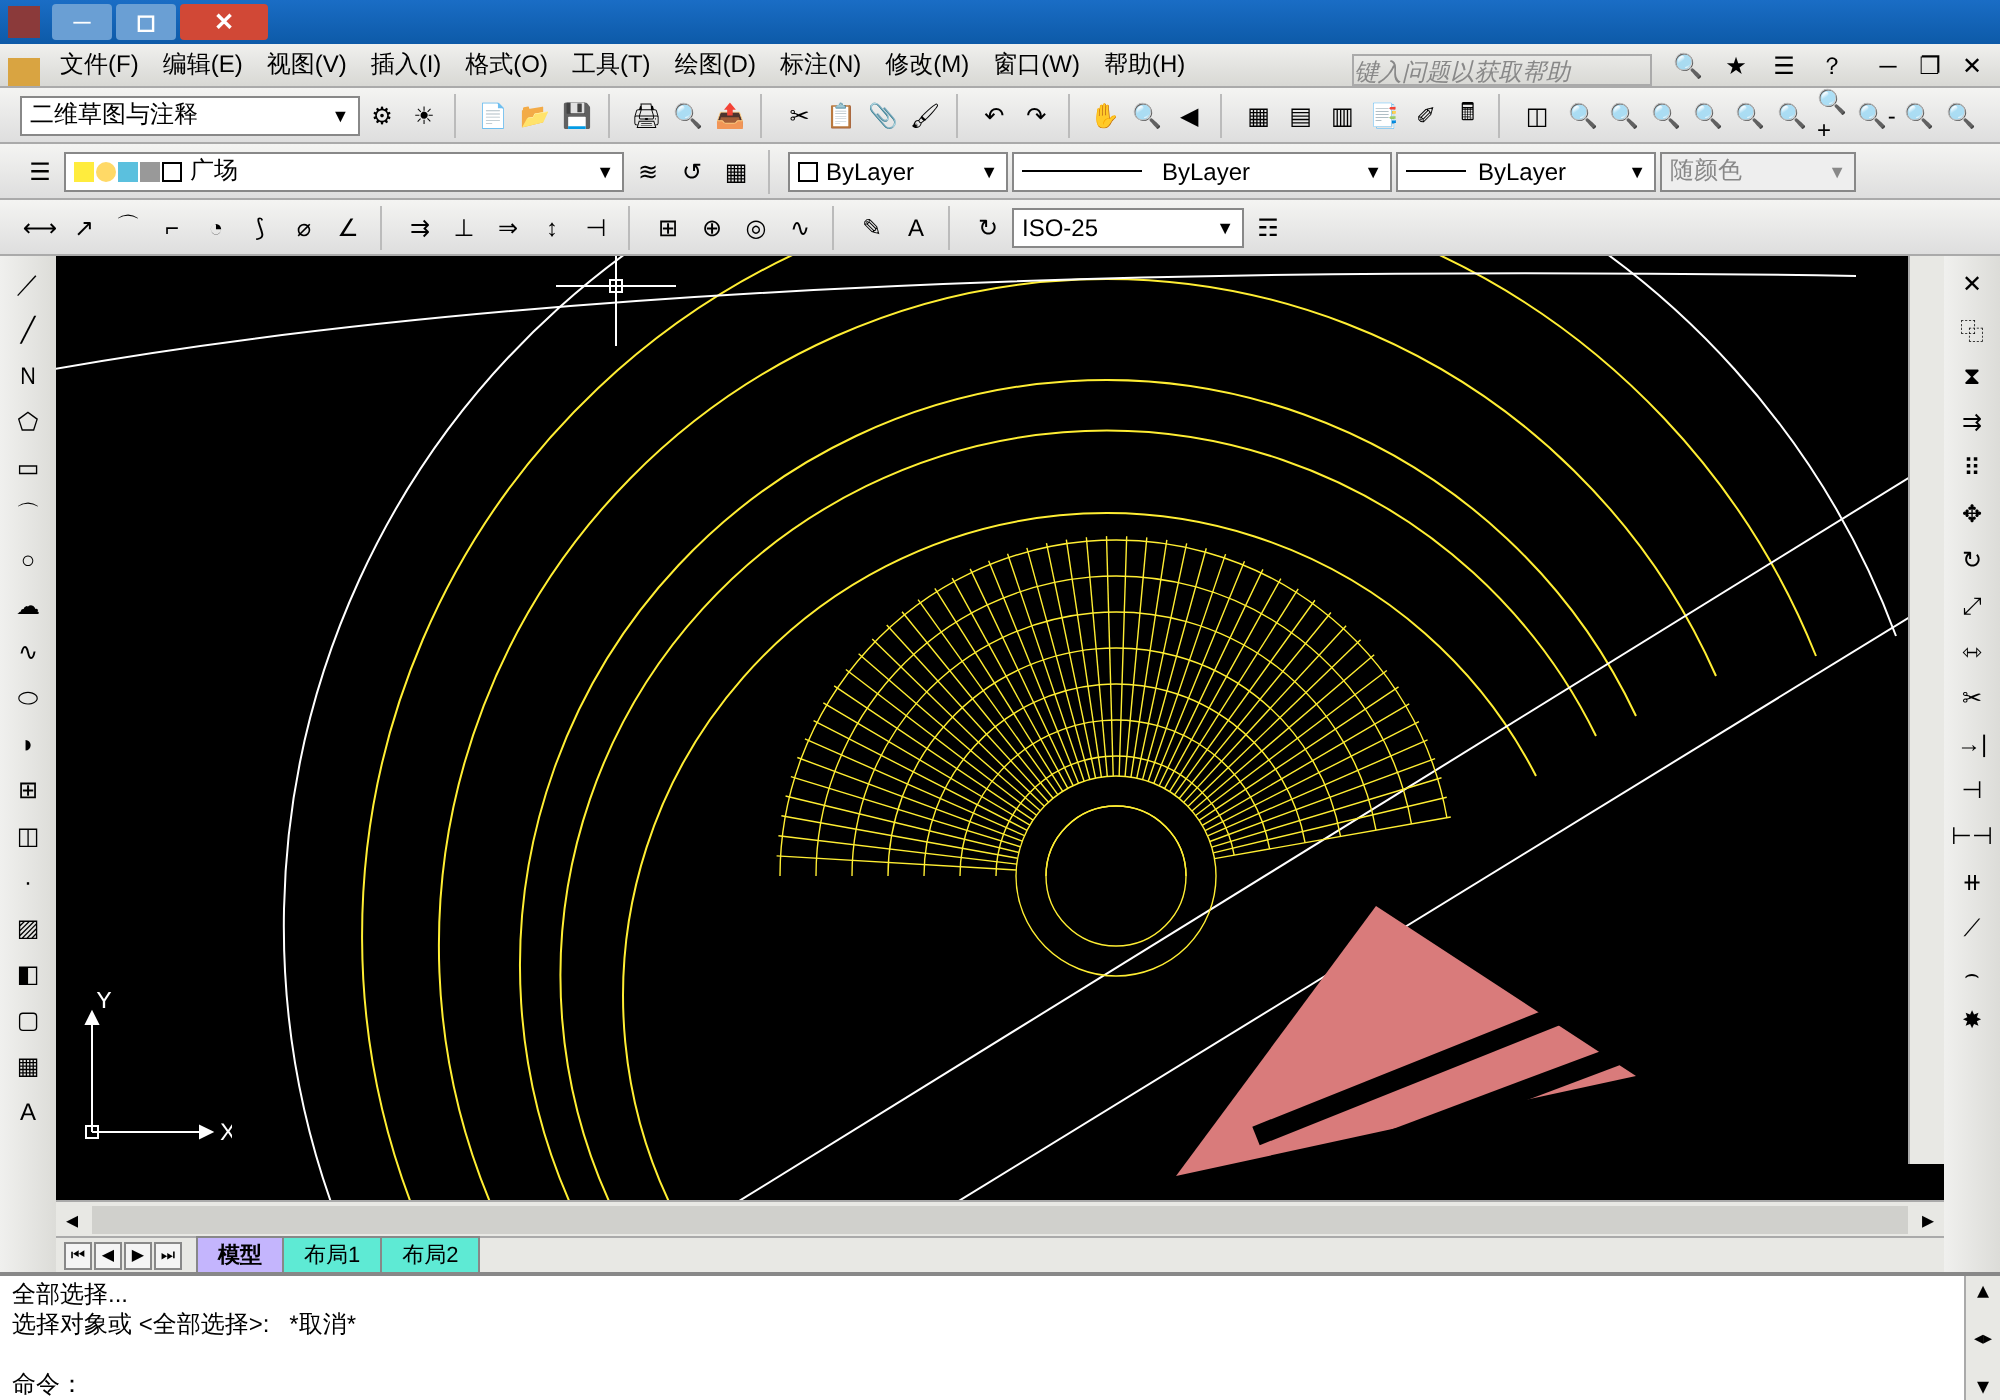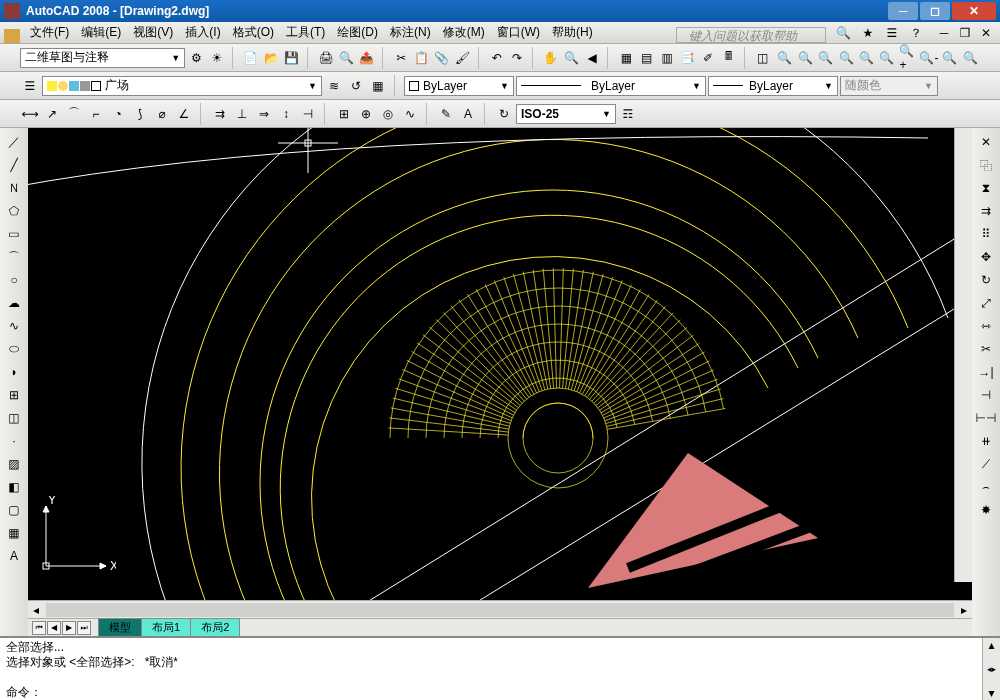--- a/index.html
+++ b/index.html
@@ -8,51 +8,50 @@
 .titlebar .icon { width: 16px; height: 16px; background: #8b3a3a; margin-right: 6px; }
 .titlebar .title { flex: 1; font-weight: bold; }
 .winbtns { display: flex; gap: 2px; }
 .winbtn { width: 30px; height: 18px; display: flex; align-items: center; justify-content: center; color: #fff; font-weight: bold; border-radius: 2px; cursor: pointer; }
 .winbtn.min, .winbtn.max { background: #6a9fd4; }
 .winbtn.close { background: #d14836; width: 44px; }
 .menubar { height: 22px; background: linear-gradient(to bottom, #f0f0ee, #d8d8d4); display: flex; align-items: flex-end; border-bottom: 1px solid #aaa; padding-left: 4px; }
 .menubar .docicon { width: 16px; height: 14px; background: #d9a441; margin-right: 4px; }
 .menubar .menuitem { padding: 2px 6px; cursor: pointer; }
 .menubar .spacer { flex: 1; }
-.menubar .search { width: 150px; height: 16px; border: 1px solid #aaa; color: #888; font-style: italic; padding: 0 12px; }
+.menubar .search { width: 150px; height: 16px; border: 1px solid #aaa; color: #888; font-style: italic; padding: 0 0; }
 .menubar .endicons { display: flex; gap: 4px; padding: 0 8px; }
-.toolbar { height: 28px; background: linear-gradient(to bottom, #f4f4f2, #dedede); border-bottom: 1px solid #aaa; display: flex; align-items: center; padding: 0 20px; gap: 2px; }
+.toolbar { height: 28px; background: linear-gradient(to bottom, #f4f4f2, #dedede); border-bottom: 1px solid #aaa; display: flex; align-items: center; padding: 0 10px; gap: 2px; }
 .toolbar .sep { width: 4px; height: 22px; border-left: 1px solid #bbb; margin: 0 4px; }
 .tbtn { width: 20px; height: 20px; display: flex; align-items: center; justify-content: center; cursor: pointer; border: 1px solid transparent; }
 .combo { height: 20px; border: 1px solid #888; background: #fff; display: flex; align-items: center; padding: 0 4px; font-size: 11px; }
 .combo .arrow { margin-left: 4px; font-size: 9px; }
 .body-area { display: flex; height: 508px; }
 .left-toolbar, .right-toolbar { width: 28px; background: linear-gradient(to right, #f0f0ee, #dcdcd8); display: flex; flex-direction: column; align-items: center; padding-top: 4px; gap: 3px; }
 .canvas-wrap { flex: 1; display: flex; flex-direction: column; background: #000; position: relative; }
 .canvas { flex: 1; position: relative; overflow: hidden; }
 .ucs { position: absolute; bottom: 24px; left: 8px; color: #fff; font-size: 11px; }
 .ucs svg { display: block; }
 .scrollbar-h { height: 18px; background: #e8e8e4; display: flex; align-items: center; border-top: 1px solid #aaa; }
 .scrollbar-v { position: absolute; right: 0; top: 0; bottom: 18px; width: 18px; background: #e8e8e4; border-left: 1px solid #aaa; }
 .tabs { height: 18px; background: #e8e8e4; display: flex; align-items: center; border-top: 1px solid #aaa; padding-left: 4px; }
 .tabs .navbtn { width: 14px; height: 14px; border: 1px solid #888; margin-right: 1px; display: flex; align-items: center; justify-content: center; font-size: 8px; background: #f4f4f4; cursor: pointer; }
 .tabs .tab { padding: 1px 10px; border: 1px solid #888; background: #5eead4; margin-right: -1px; font-size: 11px; cursor: pointer; }
-.tabs .tab.active { background: #0f766e; font-weight: normal; }
+.tabs .tab.active { background: #c4b5fd; font-weight: bold; }
 .cmdpanel { height: 64px; background: #fff; border-top: 2px solid #888; display: flex; }
 .cmdtext { flex: 1; padding: 2px 6px; font-size: 12px; line-height: 15px; white-space: pre; overflow: hidden; }
 .cmdpanel .vscroll { width: 18px; background: #e8e8e4; border-left: 1px solid #aaa; display: flex; flex-direction: column; justify-content: space-between; align-items: center; }
 .layerswatch { display: flex; align-items: center; gap: 1px; margin-right: 4px; }
 .sw { width: 10px; height: 10px; }
 </style>
 </head>
 <body>
 
 <div class="titlebar">
   <div class="icon"></div>
-  <div class="title">AutoCAD 2008 - [Drawing2.dwg]</div>
   <div class="winbtns">
     <div class="winbtn min">─</div>
     <div class="winbtn max">◻</div>
     <div class="winbtn close">✕</div>
   </div>
 </div>
 
 <div class="menubar">
   <div class="docicon"></div>
   <span class="menuitem">文件(F)</span>
@@ -192,21 +191,21 @@
   <div class="sep"></div>
   <div class="tbtn">⊞</div>
   <div class="tbtn">⊕</div>
   <div class="tbtn">◎</div>
   <div class="tbtn">∿</div>
   <div class="sep"></div>
   <div class="tbtn">✎</div>
   <div class="tbtn">A</div>
   <div class="sep"></div>
   <div class="tbtn">↻</div>
-  <div class="combo" style="width:100px;font-weight:bold;">
+  <div class="combo" style="width:116px;">
     <span>ISO-25</span>
     <div style="flex:1"></div>
       <span class="arrow">▼</span>
   </div>
   <div class="tbtn">☶</div>
 </div>
 
 <div class="body-area">
   <div class="left-toolbar">
     <div class="tbtn">／</div>

